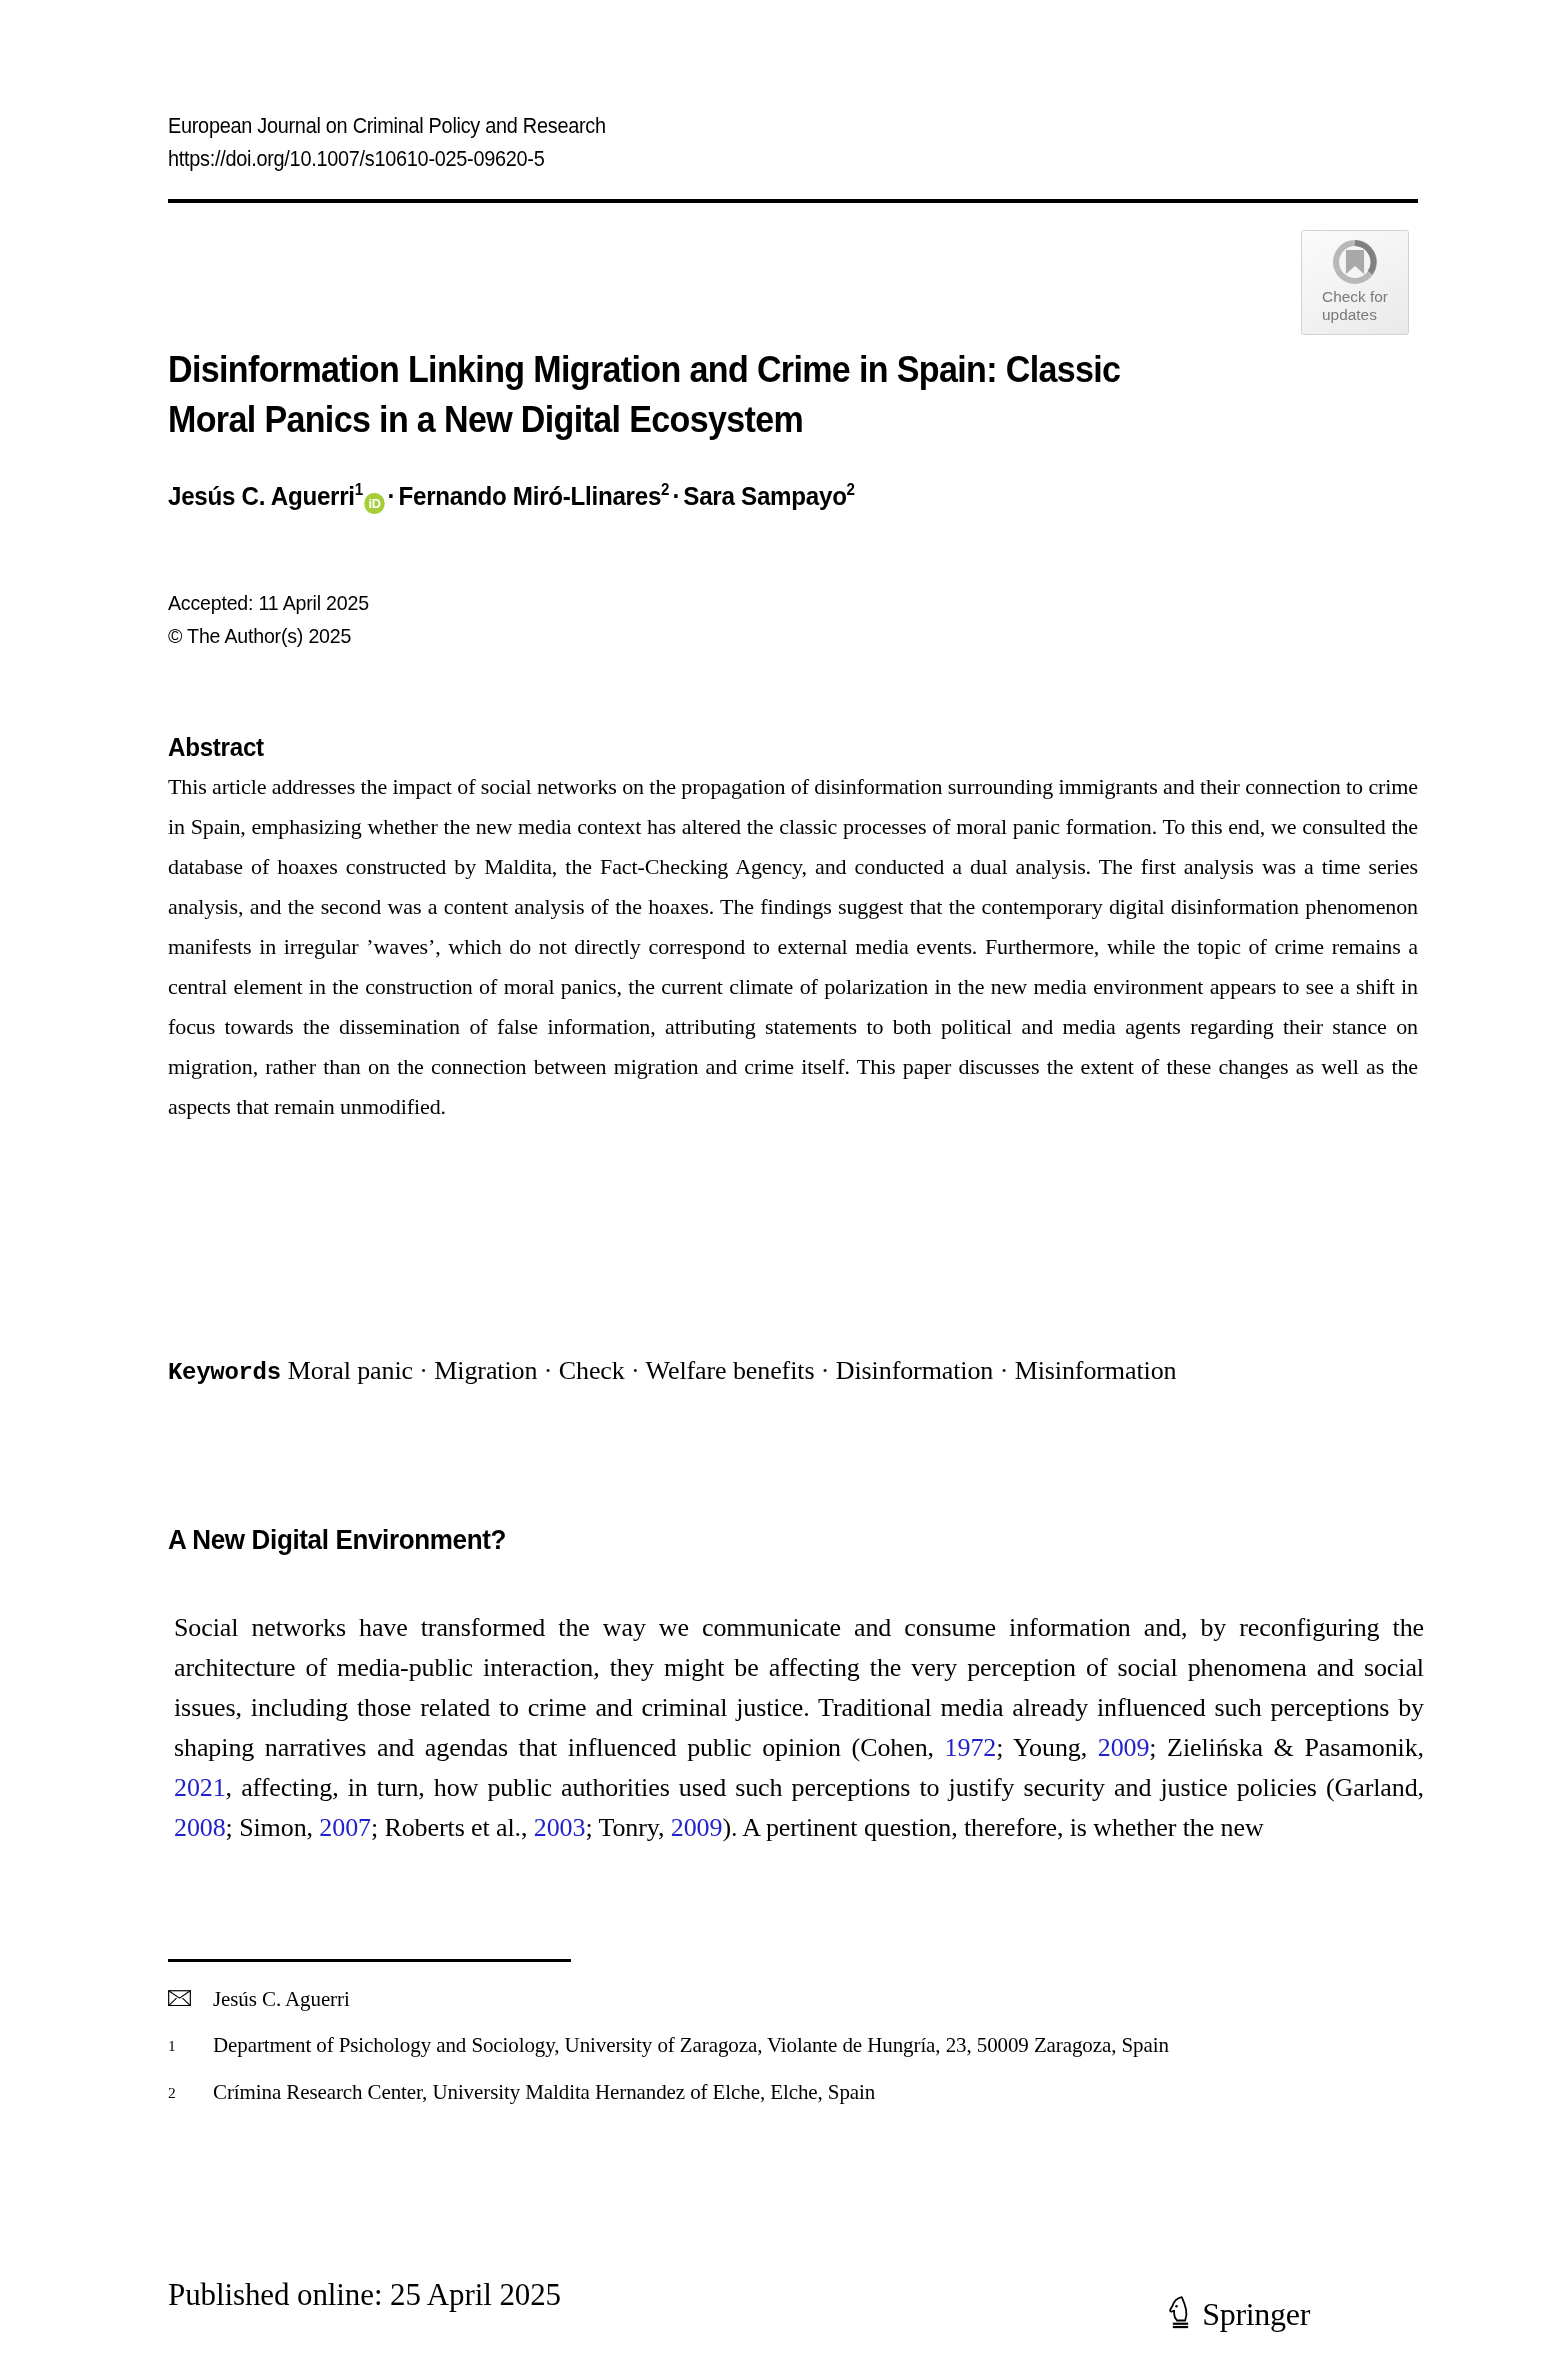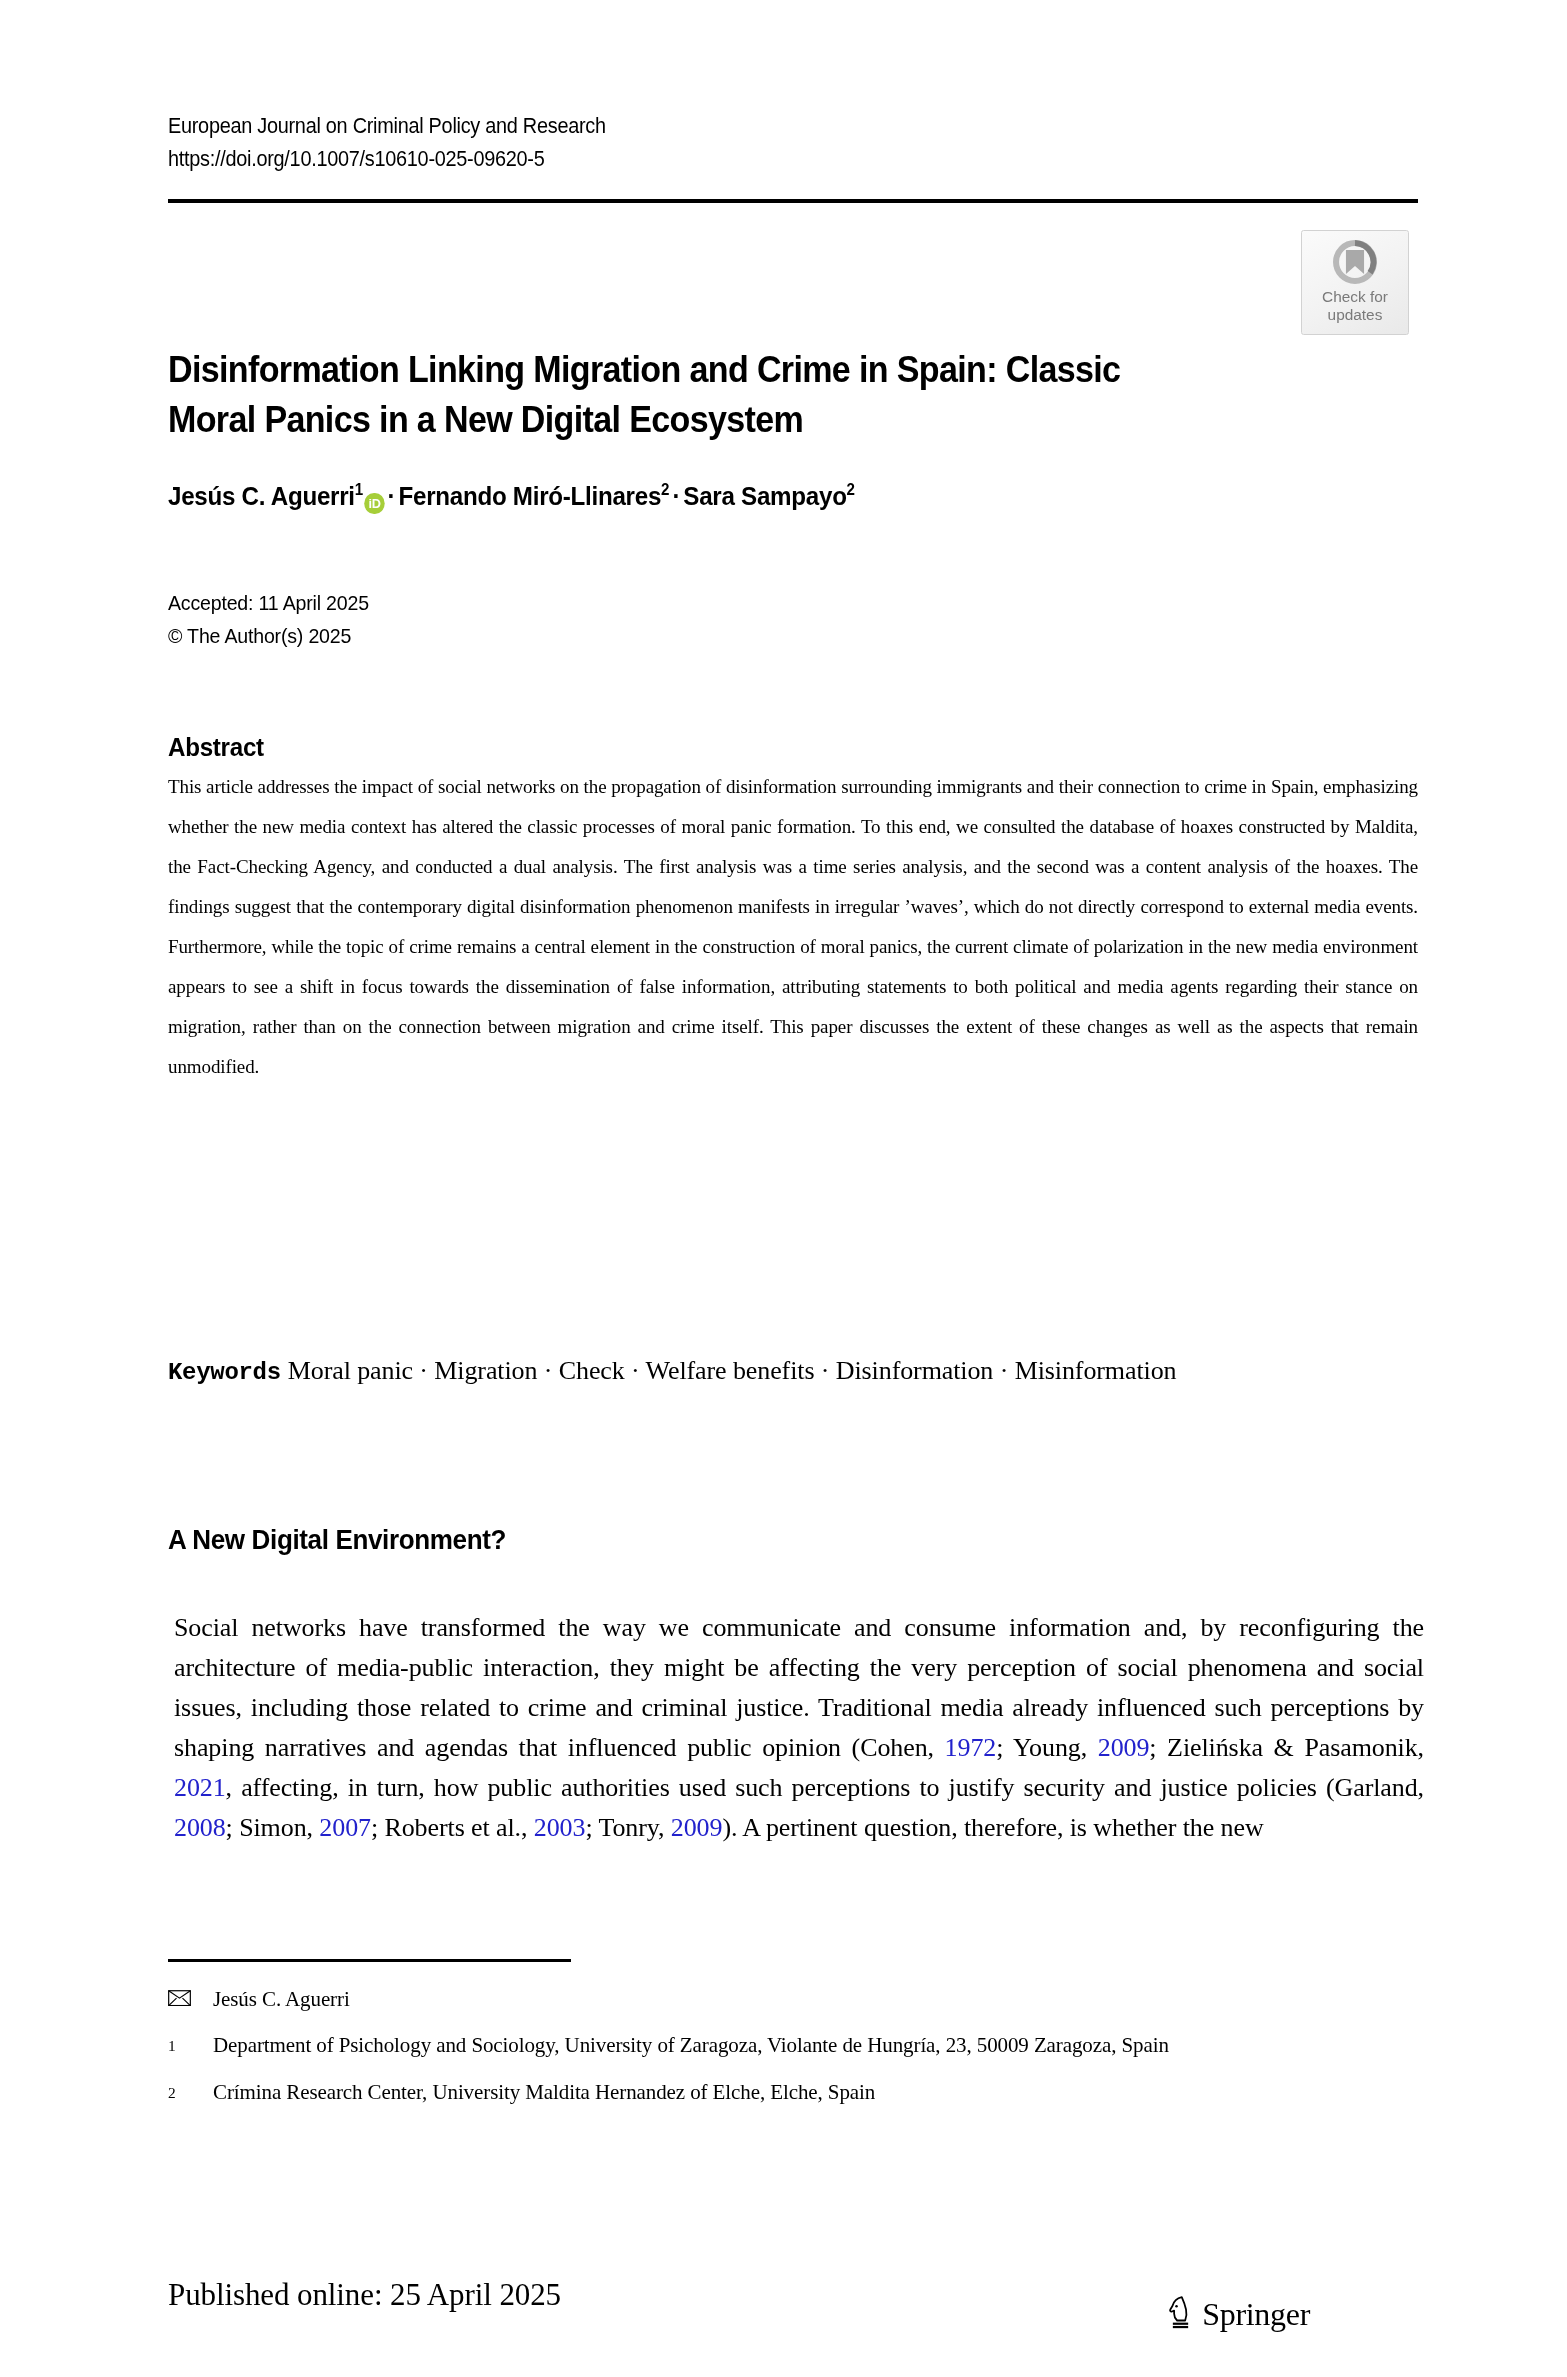--- a/index.html
+++ b/index.html
@@ -67,21 +67,20 @@
   .crossmark-icon {
     width: 50px;
     height: 50px;
     position: relative;
   }
   .crossmark-label {
     font-family: "Liberation Sans", sans-serif;
     font-size: 15.4px;
     line-height: 18px;
     color: #7a7a7a;
-    text-align: center;
     margin-top: 0.9px;
   }
 
   
   .article-title {
     position: absolute;
     left: 168px;
     top: 320px;
     width: 1157px;
     font-family: "Liberation Sans", sans-serif;
@@ -157,21 +156,21 @@
     font-weight: bold;
     font-size: 26px;
     line-height: 34px;
     letter-spacing: -0.3px;
     margin-bottom: 3.4px;
     transform: scaleX(0.93);
     transform-origin: left top;
   }
   .abstract-text {
     font-family: "Liberation Serif", serif;
-    font-size: 19px;
+    font-size: 22px;
     line-height: 40px;
     text-align: justify;
     text-justify: inter-word;
     letter-spacing: -0.1px;
     hyphens: none;
   }
 
   
   .keywords-block {
     position: absolute;

